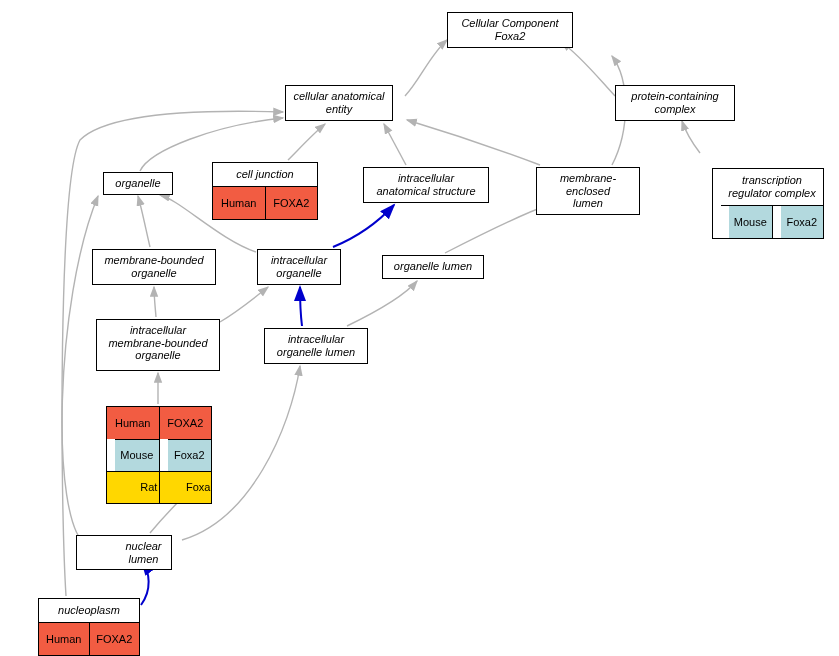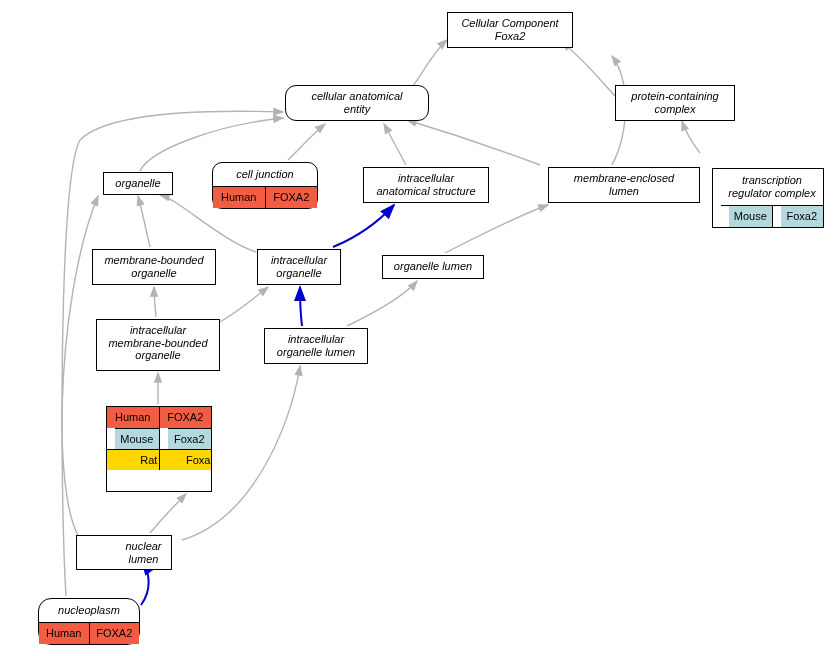--- a/index.html
+++ b/index.html
@@ -26,21 +26,21 @@
     padding:4px 6px;
     white-space:pre-line;
     font-style:italic;
   }
   .node.hasrows .title{
     border-bottom:1px solid #000000;
   }
   .row{
     display:flex;
     border-top:0;
-    height:21px;
+    height:32px;
   }
   .row .cell{
     flex:1;
     box-sizing:border-box;
     font-size:11px;
     display:flex;
     align-items:center;
     justify-content:center;
     border-right:1px solid #000000;
     overflow:hidden;
@@ -88,43 +88,43 @@
         <path d="M 86,545 C 50,520 55,300 98,196" fill="none" stroke="#b3b3b3" stroke-width="1.4" marker-end="url(#arrow-gray)"></path>
         <path d="M 141,605 C 152,590 150,572 142,561" fill="none" stroke="#0000cc" stroke-width="2" marker-end="url(#arrow-blue)"></path>
         <path d="M 66,596 C 60,500 58,180 80,140 C 110,110 220,110 283,112" fill="none" stroke="#b3b3b3" stroke-width="1.4" marker-end="url(#arrow-gray)"></path>
       </g>
   </svg>
   <div id="node-layer">
       <div class="node" style="left: 447px; top: 12px; width: 126px; min-height: 36px;">
         <div class="title">Cellular Component
 Foxa2</div>
       </div>
-      <div class="node" style="left: 285px; top: 85px; width: 144px; min-height: 36px; border-radius: 11px;">
+      <div class="node" style="left: 285px; top: 85px; width: 108px; min-height: 36px;">
         <div class="title">cellular anatomical
 entity</div>
       </div>
       <div class="node" style="left: 615px; top: 85px; width: 120px; min-height: 36px;">
         <div class="title">protein-containing
 complex</div>
       </div>
       <div class="node" style="left: 103px; top: 172px; width: 70px; min-height: 22px;">
         <div class="title">organelle</div>
       </div>
-      <div class="node hasrows" style="left: 212px; top: 162px; width: 106px; min-height: 45px; border-radius: 10px;">
+      <div class="node hasrows" style="left: 212px; top: 162px; width: 106px; min-height: 45px;">
         <div class="title" style="display: flex; align-items: center; justify-content: center; height: 23px; padding: 0px 4px;">cell junction</div>
         <div class="row">
           <div class="cell sp-human">Human</div>
           <div class="cell sp-human">FOXA2</div>
         </div>
       </div>
       <div class="node" style="left: 363px; top: 167px; width: 126px; min-height: 36px;">
         <div class="title">intracellular
 anatomical structure</div>
       </div>
-      <div class="node" style="left: 536px; top: 167px; width: 152px; min-height: 36px; margin-left: 12px;">
+      <div class="node" style="left: 536px; top: 167px; width: 104px; min-height: 36px;">
         <div class="title">membrane-enclosed
 lumen</div>
       </div>
       <div class="node hasrows" style="left: 712px; top: 168px; width: 112px; min-height: 58px; padding-left: 8px;">
         <div class="title" style="display: flex; align-items: center; justify-content: center; height: 36px; padding: 0px 4px;">transcription
 regulator complex</div>
         <div class="row">
           <div class="cell sp-mouse">Mouse</div>
           <div class="cell sp-mouse">Foxa2</div>
         </div>
@@ -159,21 +159,21 @@
           <div class="cell sp-mouse">Foxa2</div>
         </div>
         <div class="row">
           <div class="cell sp-rat">Rat</div>
           <div class="cell sp-rat">Foxa2</div>
         </div>
       </div>
       <div class="node" style="left: 76px; top: 535px; width: 96px; min-height: 24px; padding-left: 39px;">
         <div class="title">nuclear lumen</div>
       </div>
-      <div class="node hasrows" style="left: 38px; top: 598px; width: 102px; min-height: 45px; border-radius: 13px;">
+      <div class="node hasrows" style="left: 38px; top: 598px; width: 102px; min-height: 45px;">
         <div class="title" style="display: flex; align-items: center; justify-content: center; height: 23px; padding: 0px 4px;">nucleoplasm</div>
         <div class="row">
           <div class="cell sp-human">Human</div>
           <div class="cell sp-human">FOXA2</div>
         </div>
       </div>
     </div>
 </div>
 
 </body></html>

